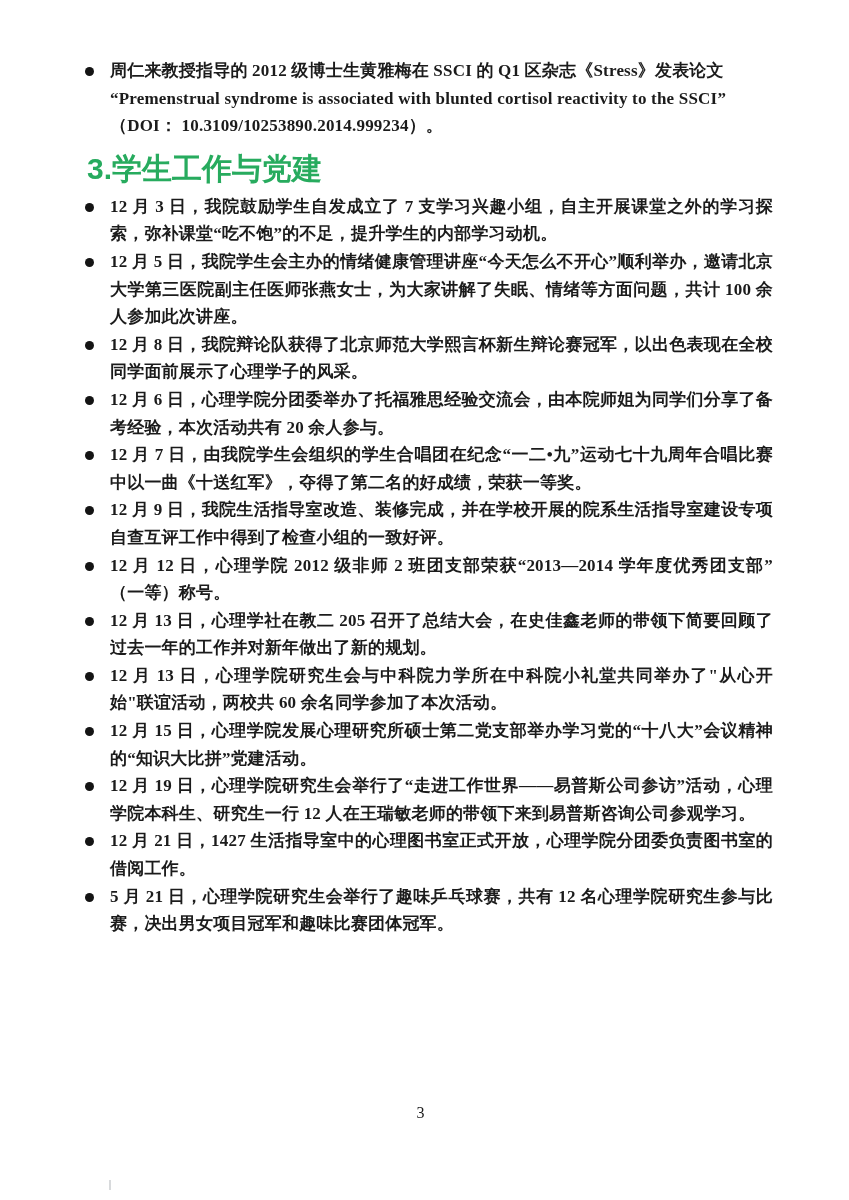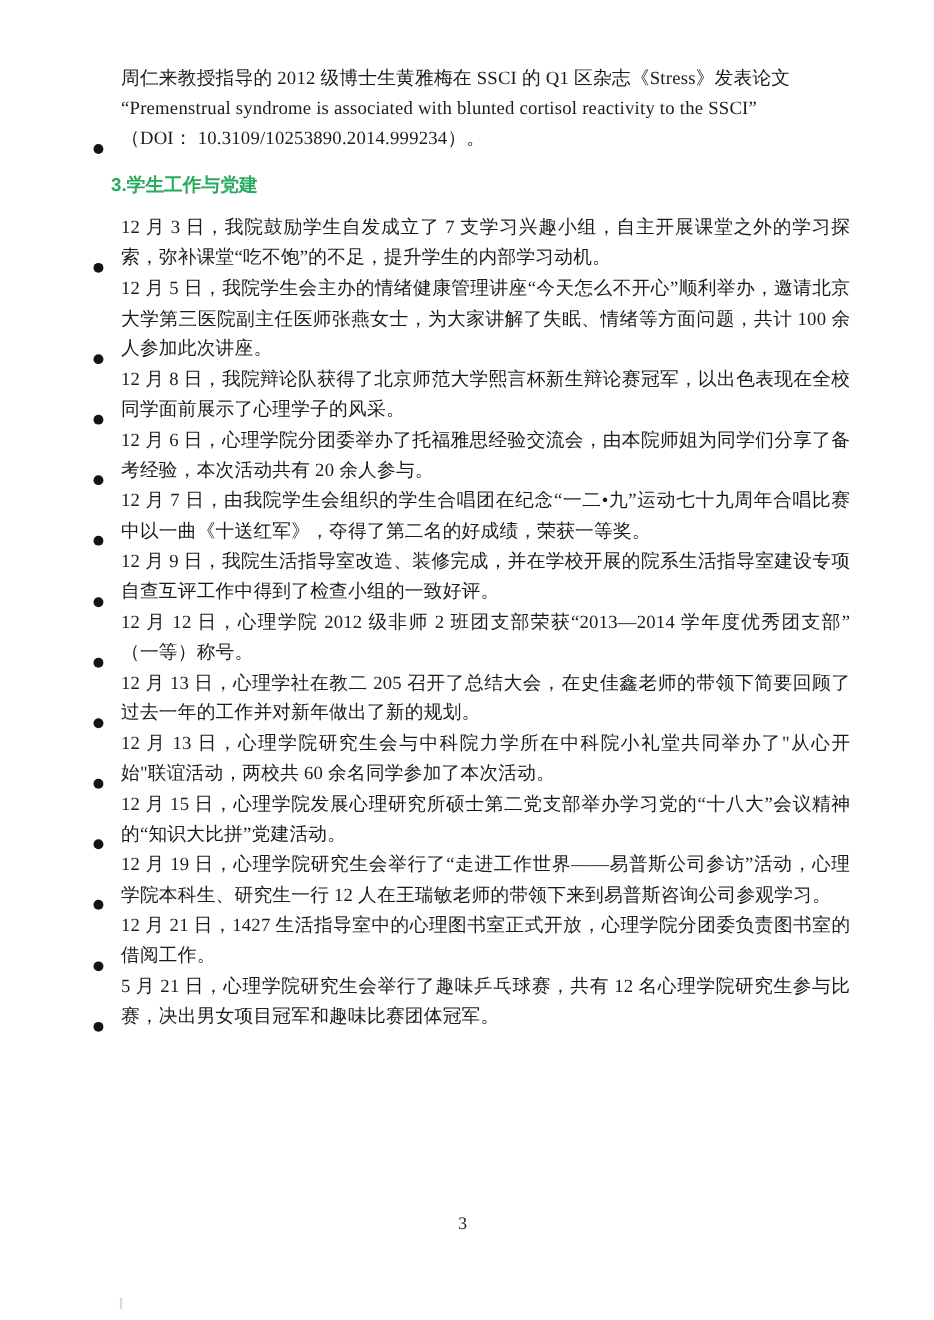--- a/index.html
+++ b/index.html
@@ -10,42 +10,42 @@
     background:#ffffff;
     font-family:"Liberation Serif","DejaVu Serif",serif;
     color:#1b1b1b;
     overflow:hidden;
   }
   .content{
     position:absolute;
     left:85px;top:57px;
     width:688px;
   }
-  .list-item{display:flex;align-items:flex-end;}
+  .list-item{display:flex;align-items:flex-start;font-weight:bold;}
   .bullet{flex:0 0 25px;}
   .bullet::before{
     content:"";
     display:block;
     width:9px;height:9px;
     border-radius:50%;
     background:#141414;
     margin-top:10px;
   }
   .item-text{
     flex:1;
     font-size:17px;
     line-height:27.6px;
     text-align:justify;
     letter-spacing:0.2px;
   }
   .section-heading{
-    margin:15px 0 11px 16px;
+    margin:15px 0 11px 2px;
     font-family:"Liberation Sans","DejaVu Sans",sans-serif;
     font-weight:bold;
-    font-size:17px;
+    font-size:30px;
     line-height:27px;
   }
   .page-number{
     position:absolute;
     left:0;right:8px;top:1104px;
     text-align:center;
     font-size:16px;
     color:#1b1b1b;
   }
   .scan-mark{

